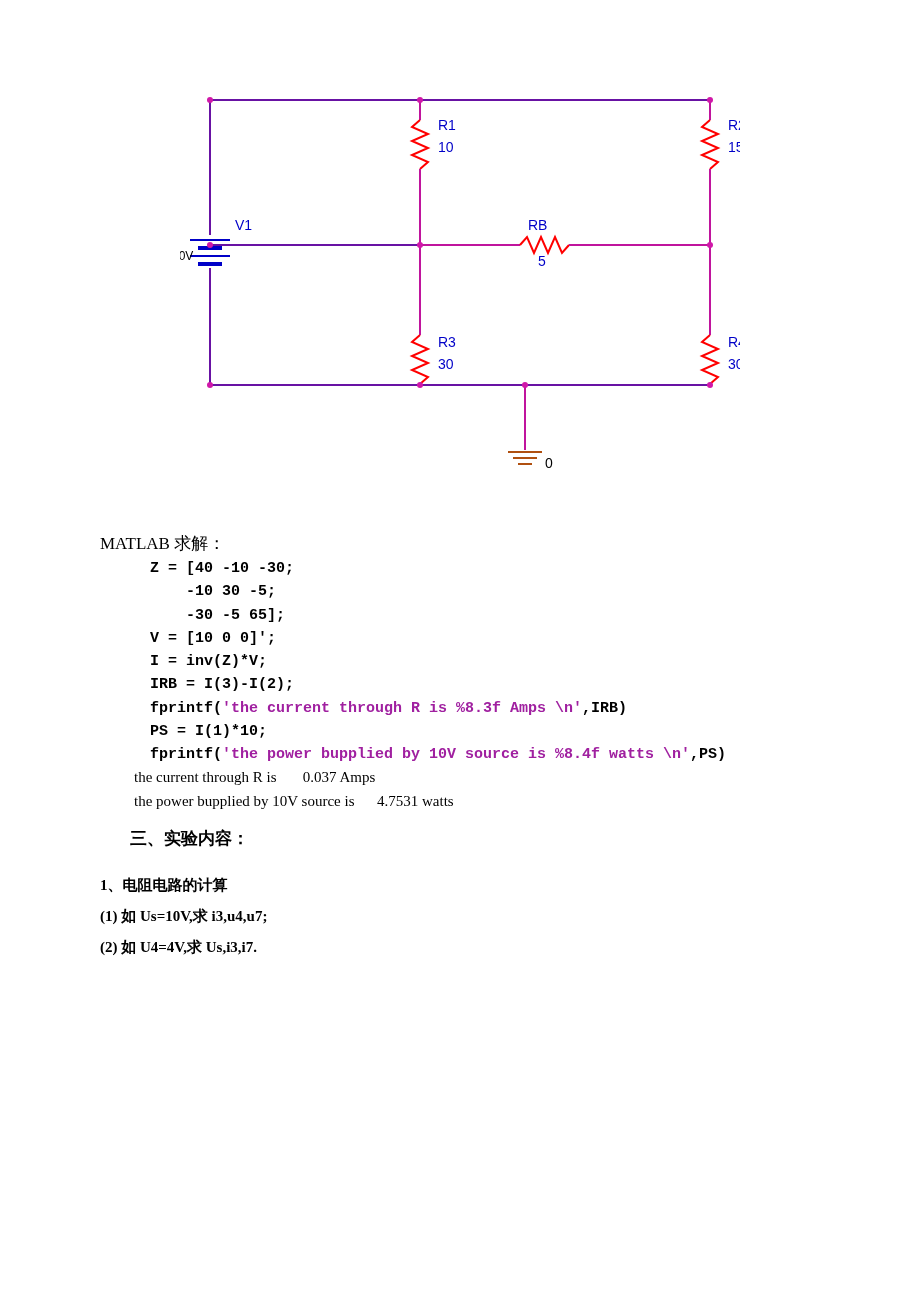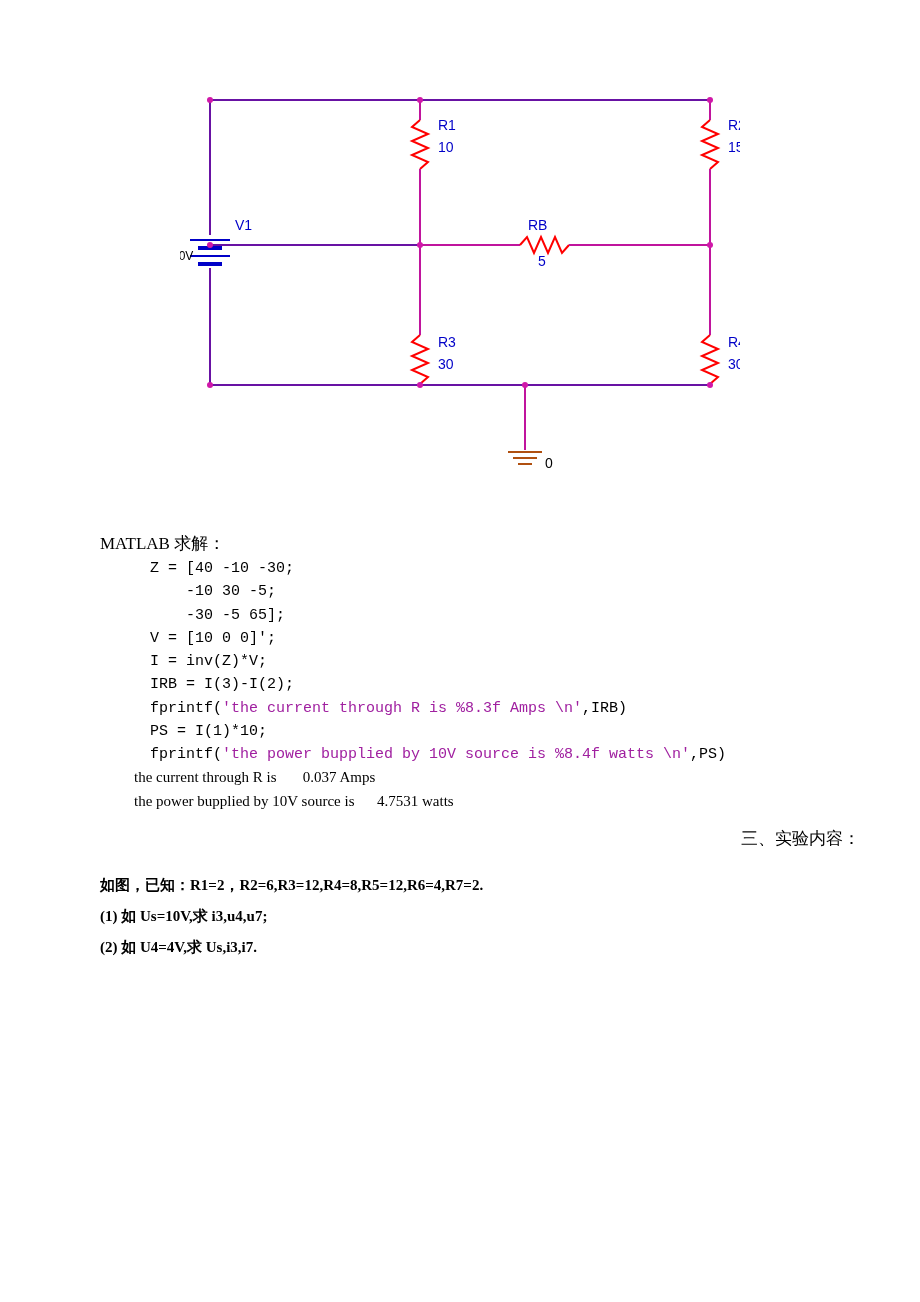--- a/index.html
+++ b/index.html
@@ -38,36 +38,36 @@
     line-height: 1.6;
     color: #000;
     margin-top: 10px;
   }
   .matlab-code {
     font-family: "Courier New", monospace;
     font-size: 15px;
     line-height: 1.55;
     white-space: pre;
     margin-left: 50px;
+    font-weight: bold;
   }
   .code-black { color: #000; }
   .code-string { color: #a020a0; }
   .result-lines {
     font-family: "Times New Roman", serif;
     font-size: 15px;
     line-height: 1.55;
     margin-left: 34px;
     white-space: pre;
   }
   .section-heading {
     font-family: "SimHei", "Heiti SC", sans-serif;
-    font-weight: normal;
+    font-weight: bold;
     font-size: 17px;
     margin: 14px 0 26px 30px;
-    text-align: right;
   }
   .bold-line {
     font-weight: bold;
     font-size: 15px;
     margin: 12px 0 8px 0;
   }
 </style>
 </head>
 <body>
 
@@ -158,17 +158,17 @@
 <span class="code-black">IRB = I(3)-I(2);</span>
 <span class="code-black">fprintf(</span><span class="code-string">'the current through R is %8.3f Amps \n'</span><span class="code-black">,IRB)</span>
 <span class="code-black">PS = I(1)*10;</span>
 <span class="code-black">fprintf(</span><span class="code-string">'the power bupplied by 10V source is %8.4f watts \n'</span><span class="code-black">,PS)</span></div>
 
   <div class="result-lines"><span>the current through R is       0.037 Amps</span>
 <span>the power bupplied by 10V source is      4.7531 watts</span></div>
 
   <div class="section-heading">三、实验内容：</div>
 
-  <div class="bold-line">如图，已知：R1=2，R2=6,R3=12,R4=8,R5=12,R6=4,R7=2.</div>
+  <div class="bold-line">1、电阻电路的计算</div>
   <div class="bold-line">(1)  如 Us=10V,求 i3,u4,u7;</div>
   <div class="bold-line">(2)  如 U4=4V,求 Us,i3,i7.</div>
 
 </div>
 
 </body></html>

